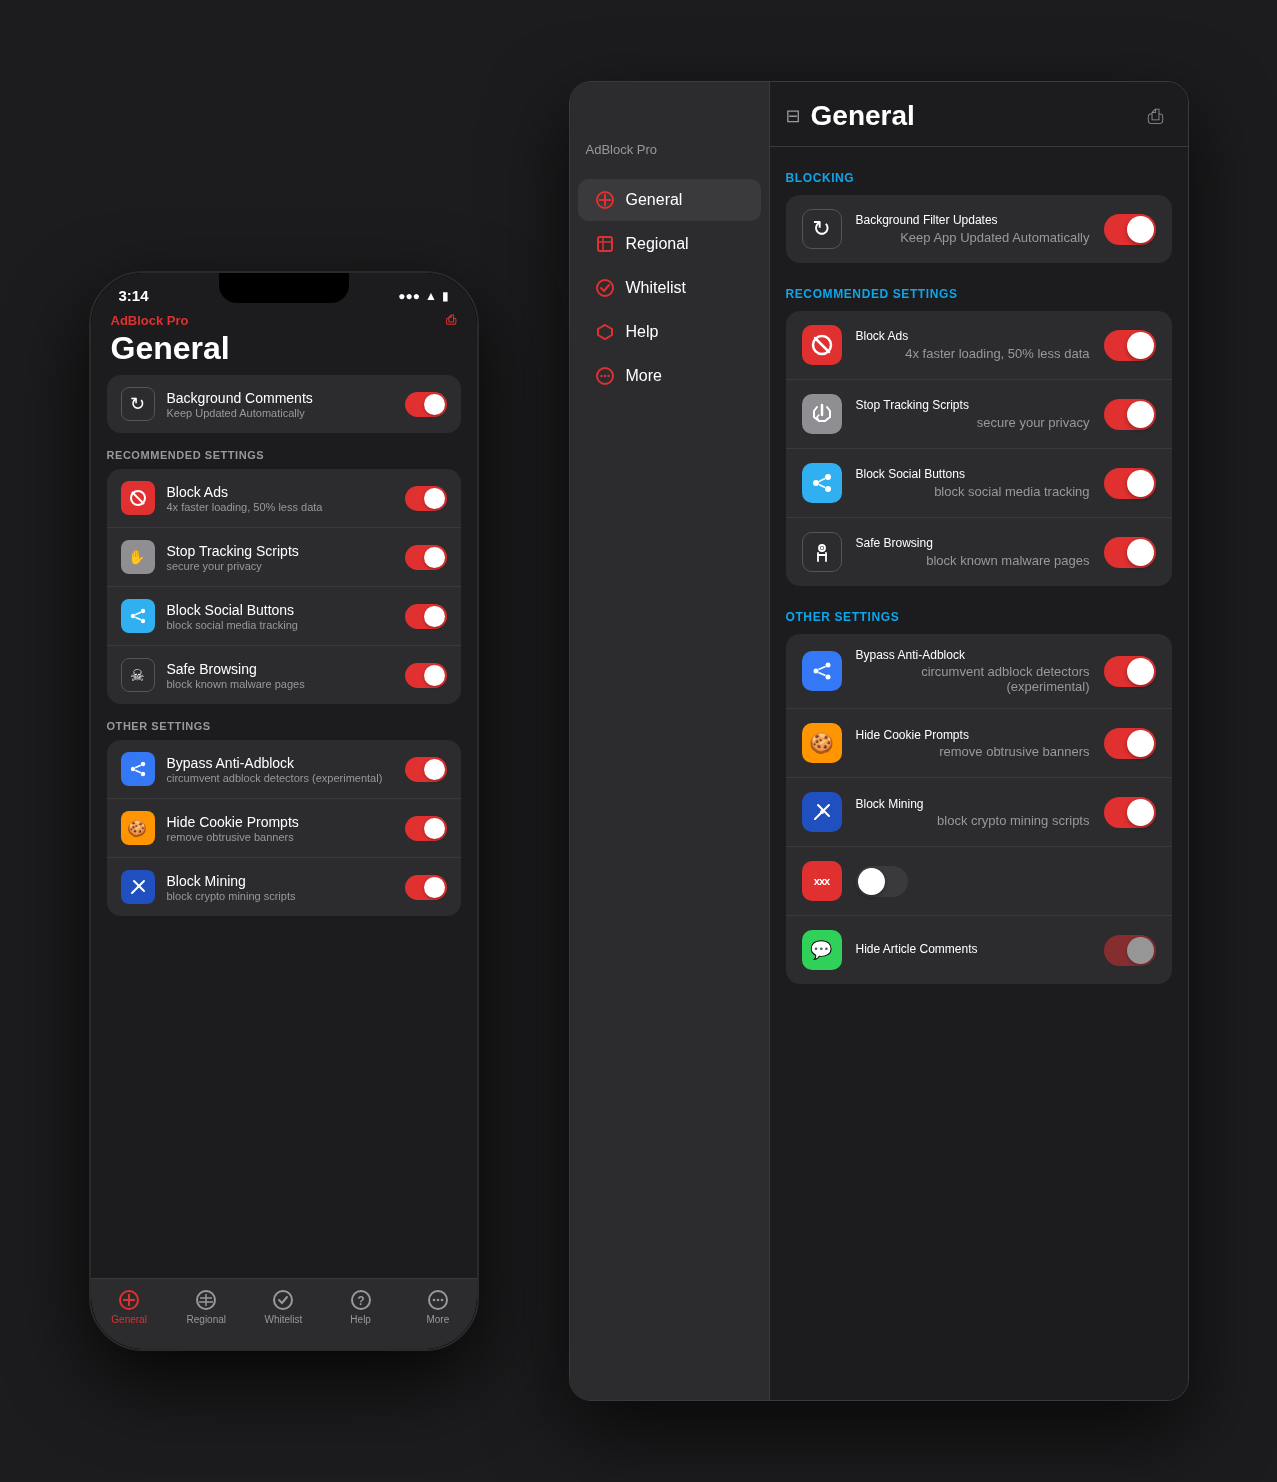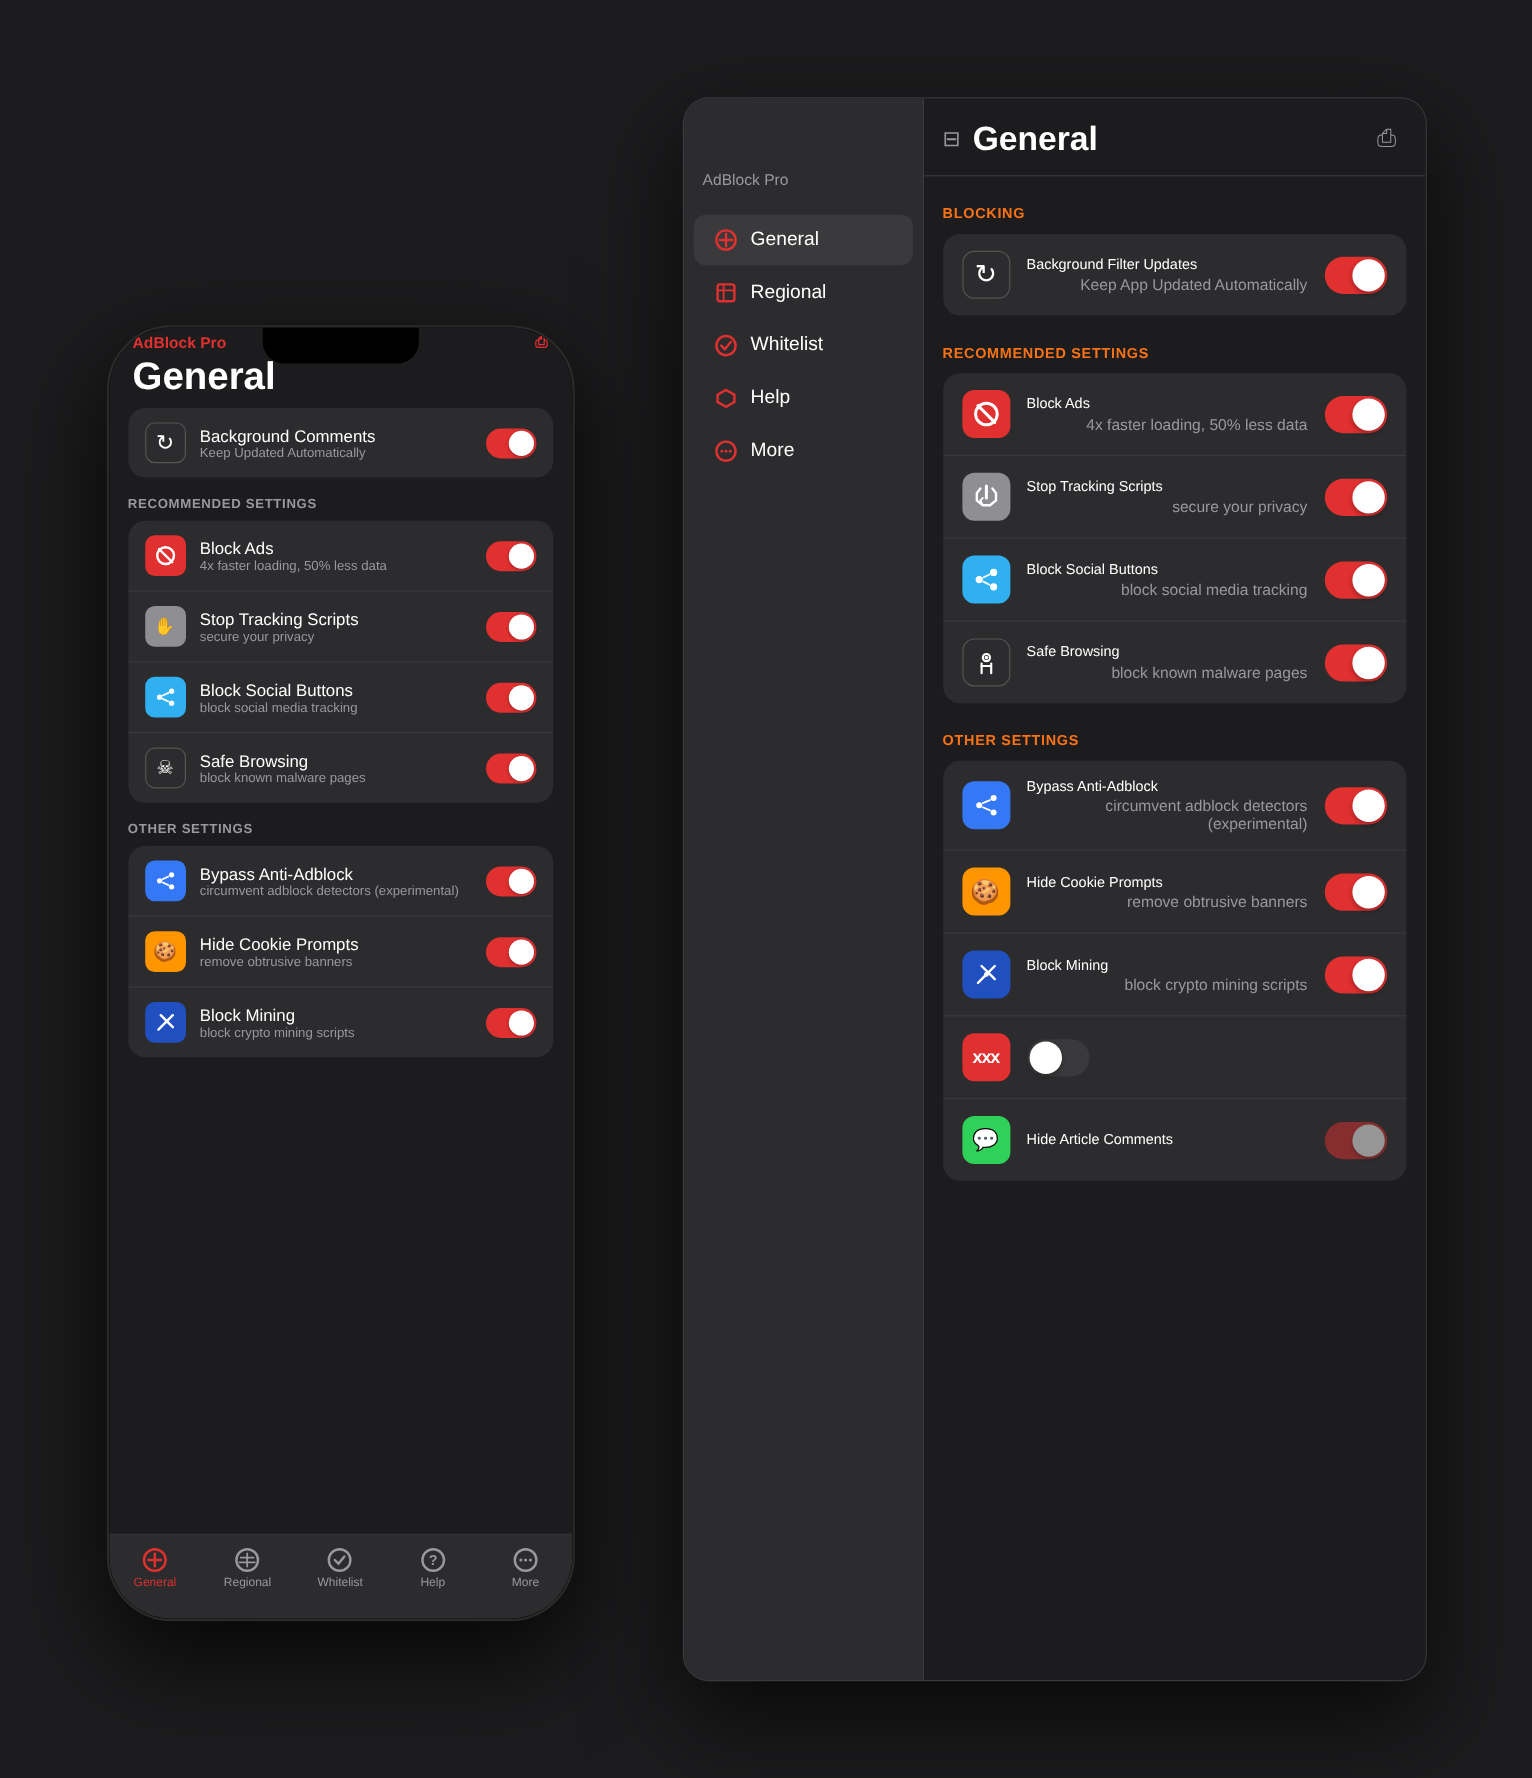--- a/index.html
+++ b/index.html
@@ -117,21 +117,21 @@
       font-size: 18px;
     }
 
     .tablet-content {
       padding: 20px 16px;
       overflow-y: auto;
       height: calc(100% - 70px);
     }
 
     .section-label {
-      color: #f97316;
+      color: #0ea5e9;
       font-size: 12px;
       font-weight: 600;
       letter-spacing: 0.05em;
       margin-bottom: 10px;
       margin-top: 4px;
     }
 
     .settings-group {
       background: #2c2c2e;
       border-radius: 14px;
@@ -640,21 +640,21 @@
             <div class="settings-text">
               <div class="settings-title">Block Mining</div>
               <div class="settings-subtitle">block crypto mining scripts</div>
             </div>
             <div class="toggle on">
               <div class="toggle-knob"></div>
             </div>
           </div>
 
           <div class="settings-row">
-            <div class="settings-icon" style="background:#e03030; border-radius:10px; color:white; font-size:15px; font-weight:700; letter-spacing:-1px;">xxx</div>
+            <div class="settings-icon" style="background:#e03030; border-radius:10px; color:white; font-size:11px; font-weight:700; letter-spacing:-1px;">xxx</div>
             <div class="toggle off">
               <div class="toggle-knob"></div>
             </div>
           </div>
 
           <div class="settings-row">
             <div class="settings-icon" style="background:#30d158; border-radius:10px; font-size:18px;">💬</div>
             <div class="settings-text">
               <div class="settings-title">Hide Article Comments</div>
               <div class="settings-subtitle"></div>
@@ -666,20 +666,28 @@
 
         </div>
       </div>
     </div>
   </div>
 
   <div class="iphone">
     <div class="iphone-screen">
       <div class="iphone-notch"></div>
 
+      <div class="iphone-status-bar">
+        <span class="iphone-time">3:14</span>
+        <div class="iphone-status-icons">
+          <span>●●●</span>
+          <span>▲</span>
+          <span>▮</span>
+        </div>
+      </div>
 
       <div class="iphone-header">
         <div class="iphone-app-name">
           <span>AdBlock Pro</span>
           <span>⎙</span>
         </div>
         <div class="iphone-page-title">General</div>
       </div>
 
       <div class="iphone-content">

